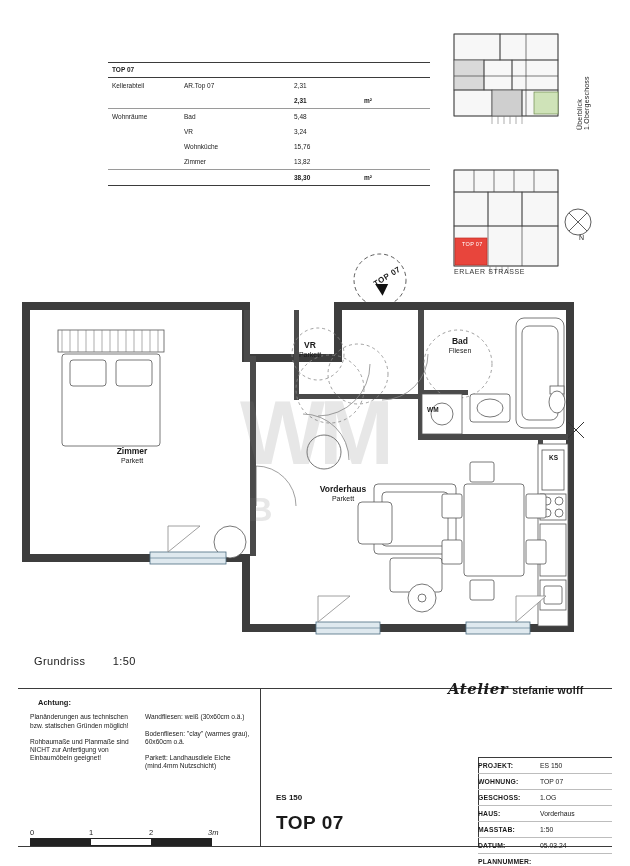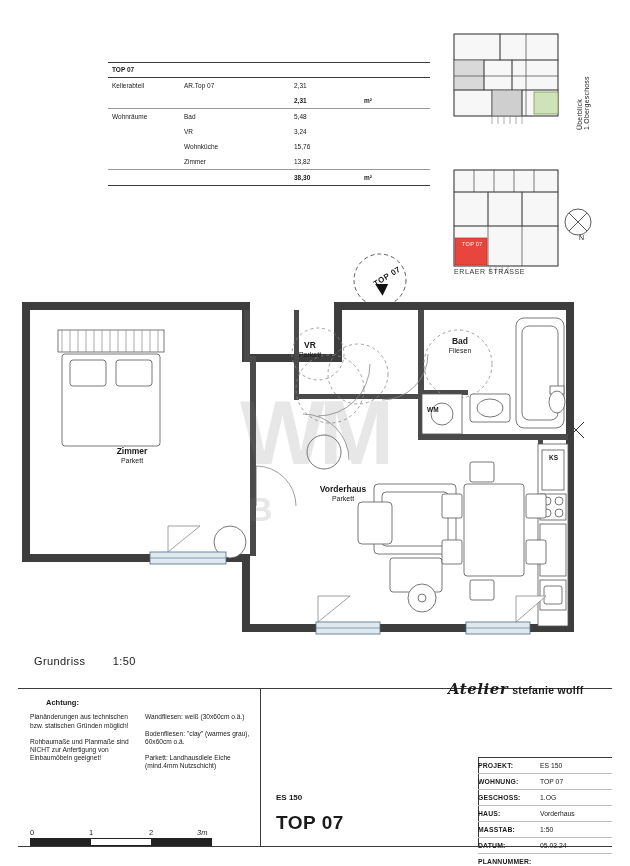--- a/index.html
+++ b/index.html
@@ -200,21 +200,21 @@
 
   .notes {
     position: absolute;
     left: 30px;
     top: 698px;
     width: 222px;
     font-size: 6.6px;
     line-height: 1.25;
   }
   .notes h4 {
-    margin: 0 0 6px 16px;
+    margin: 0 0 6px 8px;
     font-size: 7.5px;
     font-weight: bold;
   }
   .notes .cols {
     display: flex;
     gap: 10px;
   }
   .notes .col1 { width: 105px; }
   .notes .col2 { width: 105px; }
   .notes p { margin: 0 0 8px 0; }
@@ -648,21 +648,21 @@
         <p>Parkett: Landhausdiele Eiche (mind.4mm Nutzschicht)</p>
       </div>
     </div>
   </div>
 
   <div class="scalebar">
     <div class="ticks">
       <span style="left:0px;">0</span>
       <span style="left:59px;">1</span>
       <span style="left:119px;">2</span>
-      <span style="left:167px;font-style:italic;">3m</span>
+      <span style="left:178px;font-style:italic;">3m</span>
     </div>
     <div class="bar">
       <div class="dark"></div>
         <div></div>
         <div class="dark"></div>
     </div>
   </div>
 
   <div class="brand">
     <span class="a">Atelier</span><span class="s">stefanie wolff</span>

